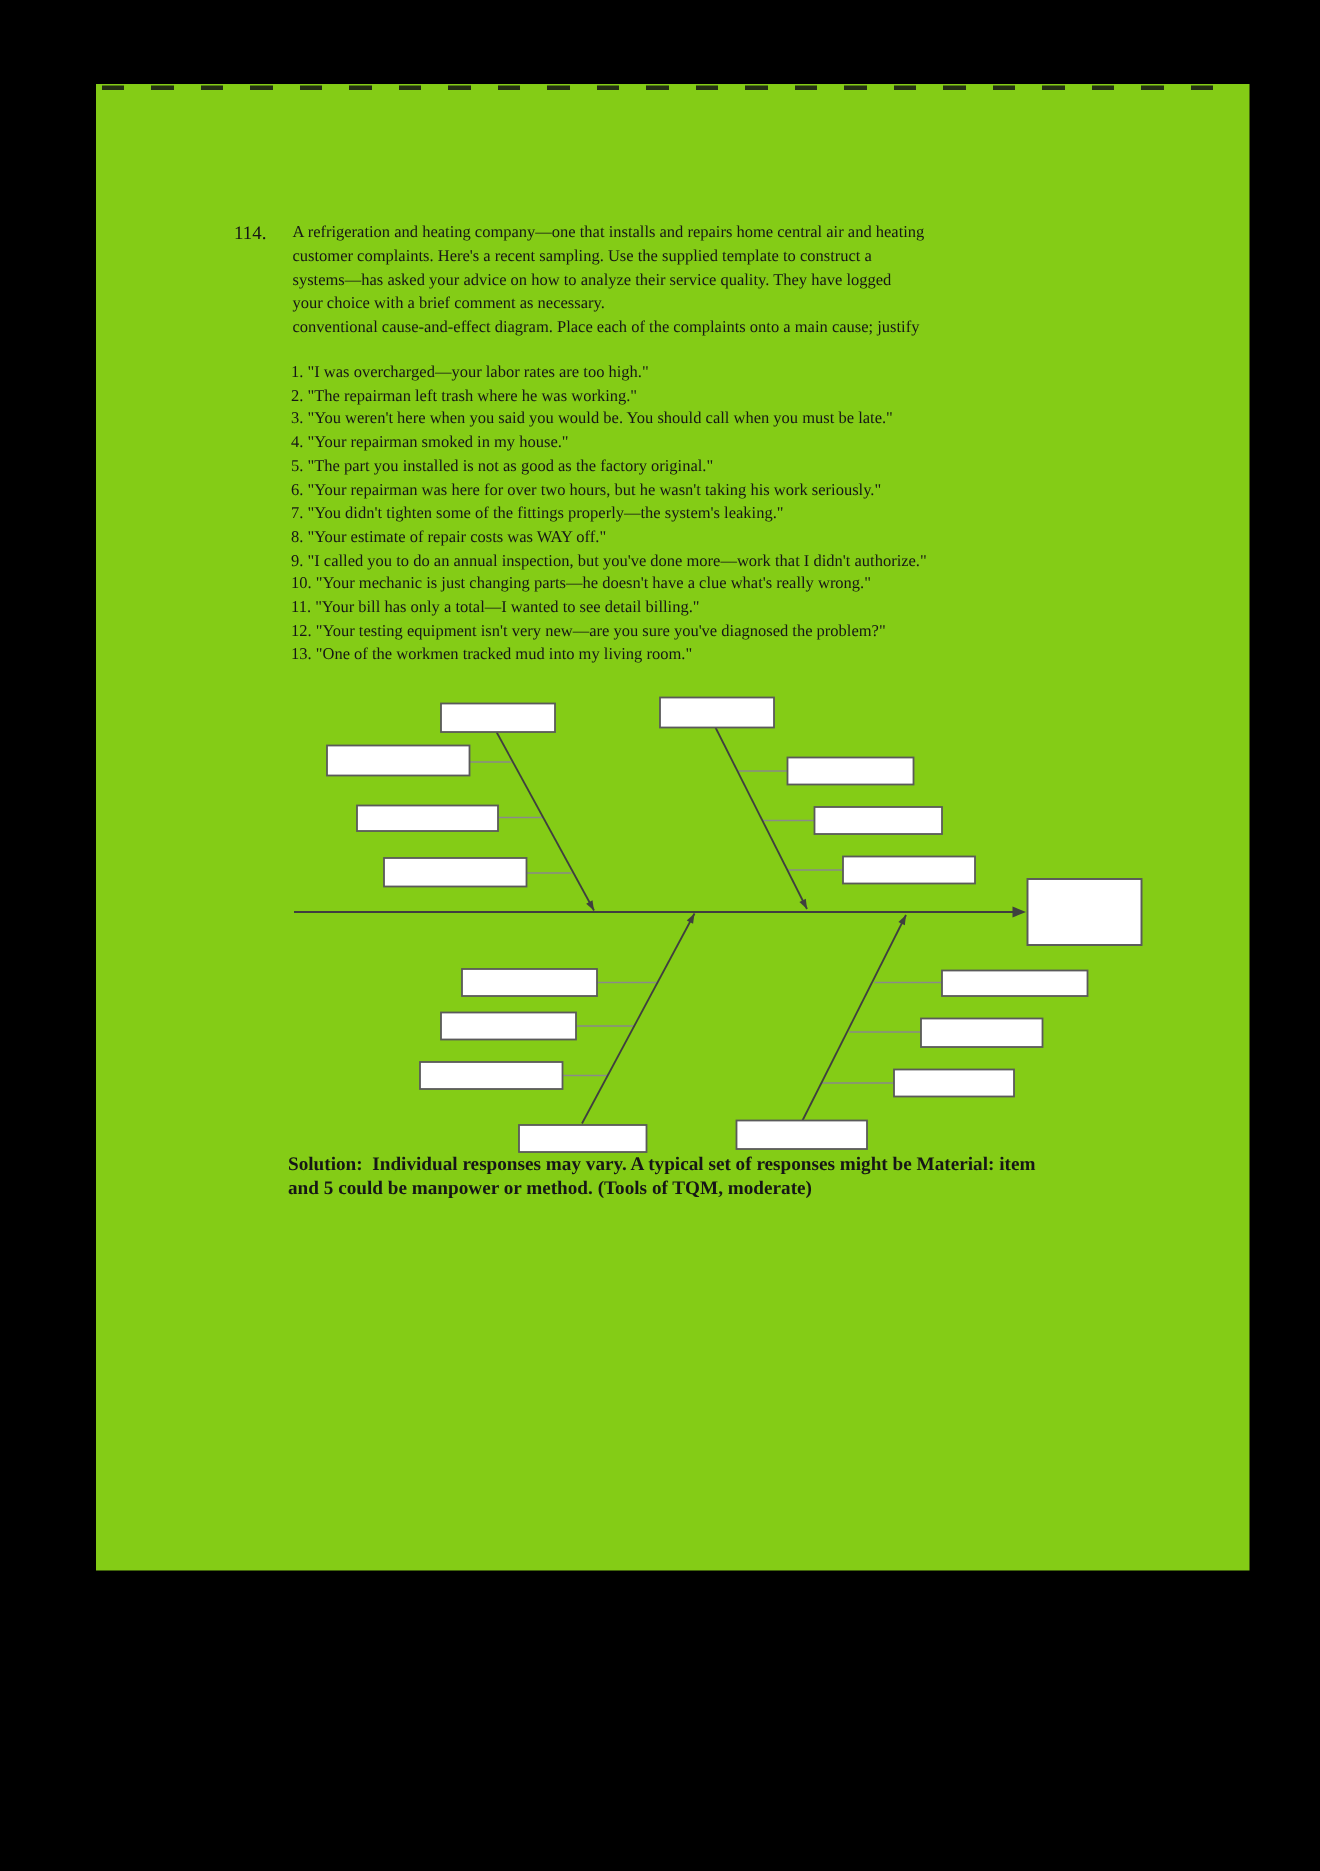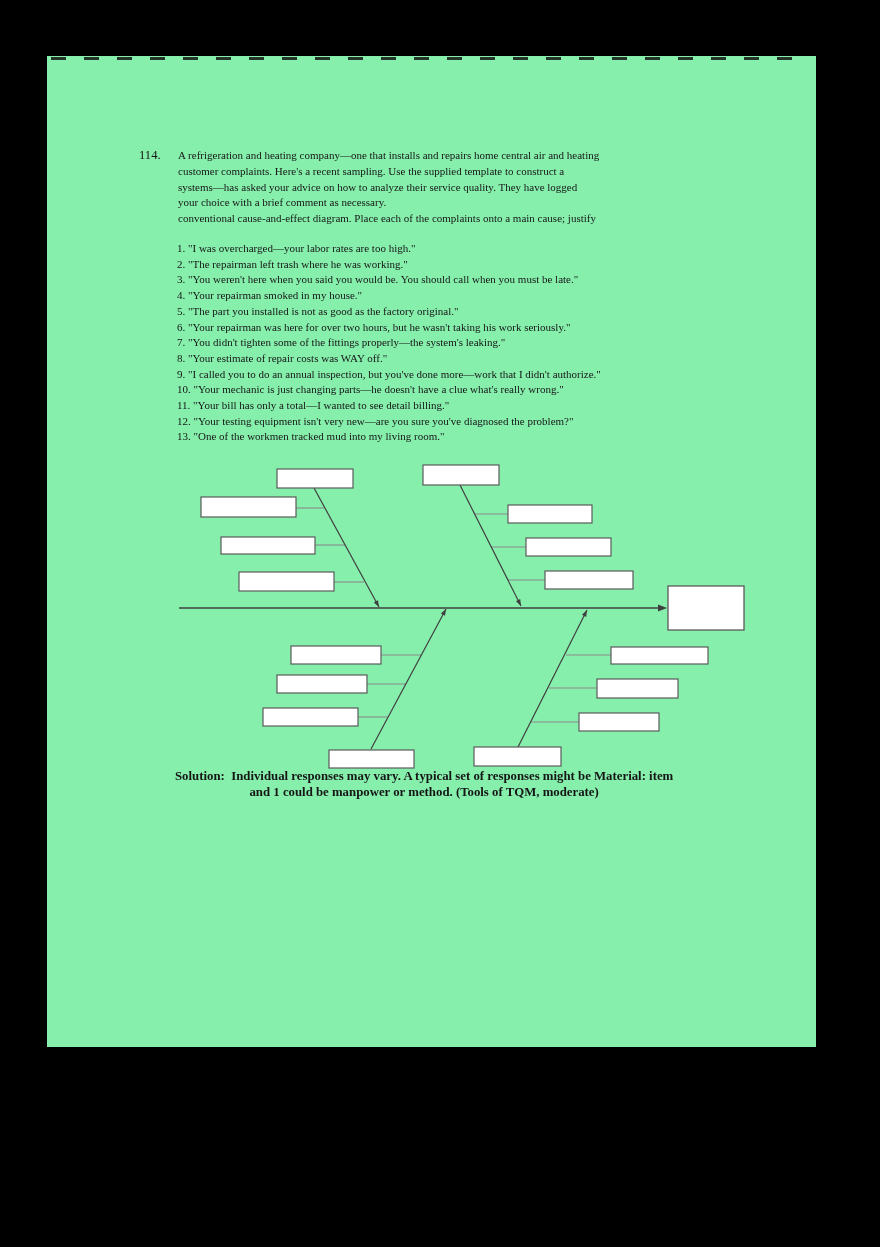--- a/index.html
+++ b/index.html
@@ -2,35 +2,35 @@
 <html><head>
 <meta charset="utf-8">
 <style>
   html,body{margin:0;padding:0;}
   body{
     width:880px;height:1247px;position:relative;background:#000;
     font-family:"Liberation Serif","DejaVu Serif",serif;
     -webkit-font-smoothing:antialiased;
   }
   .page{
-    position:absolute;left:47px;top:56px;width:769px;height:991px;
-    background:#86efac;color:#161616;overflow:hidden;
+    position:absolute;left:64px;top:56px;width:769px;height:991px;
+    background:#84cc16;color:#161616;overflow:hidden;
   }
   .scan-artifact{
     position:absolute;left:4px;top:1px;width:758px;height:3px;
     background:repeating-linear-gradient(90deg,#141414 0 15px,transparent 15px 33px);
     opacity:.85;
   }
   .question-row{position:absolute;left:92px;top:92px;display:flex;}
   .q-num{width:39px;font-size:12.6px;line-height:15.8px;}
   .text-line{white-space:pre;font-size:11px;line-height:15.8px;}
   .complaints{position:absolute;left:130px;top:185px;}
   .complaints .text-line{line-height:15.7px;}
   .fishbone{position:absolute;left:0;top:0;width:769px;height:991px;display:block;}
-  .solution{position:absolute;left:128px;top:712px;font-weight:bold;text-align:center;}
+  .solution{position:absolute;left:128px;top:712px;font-weight:bold;}
   .solution .text-line{line-height:16.1px;font-size:12.8px;}
 </style>
 </head>
 <body>
 
 <div class="page">
 
   <div class="scan-artifact"></div>
 
   <div class="question-row">
@@ -97,16 +97,16 @@
       <rect x="216" y="652" width="95" height="18" fill="#ffffff" stroke="#5a5a5a" stroke-width="1.2"></rect>
       <rect x="427" y="691" width="87" height="19" fill="#ffffff" stroke="#5a5a5a" stroke-width="1.2"></rect>
       <rect x="564" y="591" width="97" height="17" fill="#ffffff" stroke="#5a5a5a" stroke-width="1.2"></rect>
       <rect x="550" y="623" width="81" height="19" fill="#ffffff" stroke="#5a5a5a" stroke-width="1.2"></rect>
       <rect x="532" y="657" width="80" height="18" fill="#ffffff" stroke="#5a5a5a" stroke-width="1.2"></rect>
       <rect x="621" y="530" width="76" height="44" fill="#ffffff" stroke="#5a5a5a" stroke-width="1.3"></rect>
     </svg>
 
   <div class="solution">
       <div class="text-line solution-line">Solution:  Individual responses may vary. A typical set of responses might be Material: item</div>
-      <div class="text-line solution-line">and 1 could be manpower or method. (Tools of TQM, moderate)</div>
+      <div class="text-line solution-line">and 5 could be manpower or method. (Tools of TQM, moderate)</div>
     </div>
 
 </div>
 
 </body></html>

